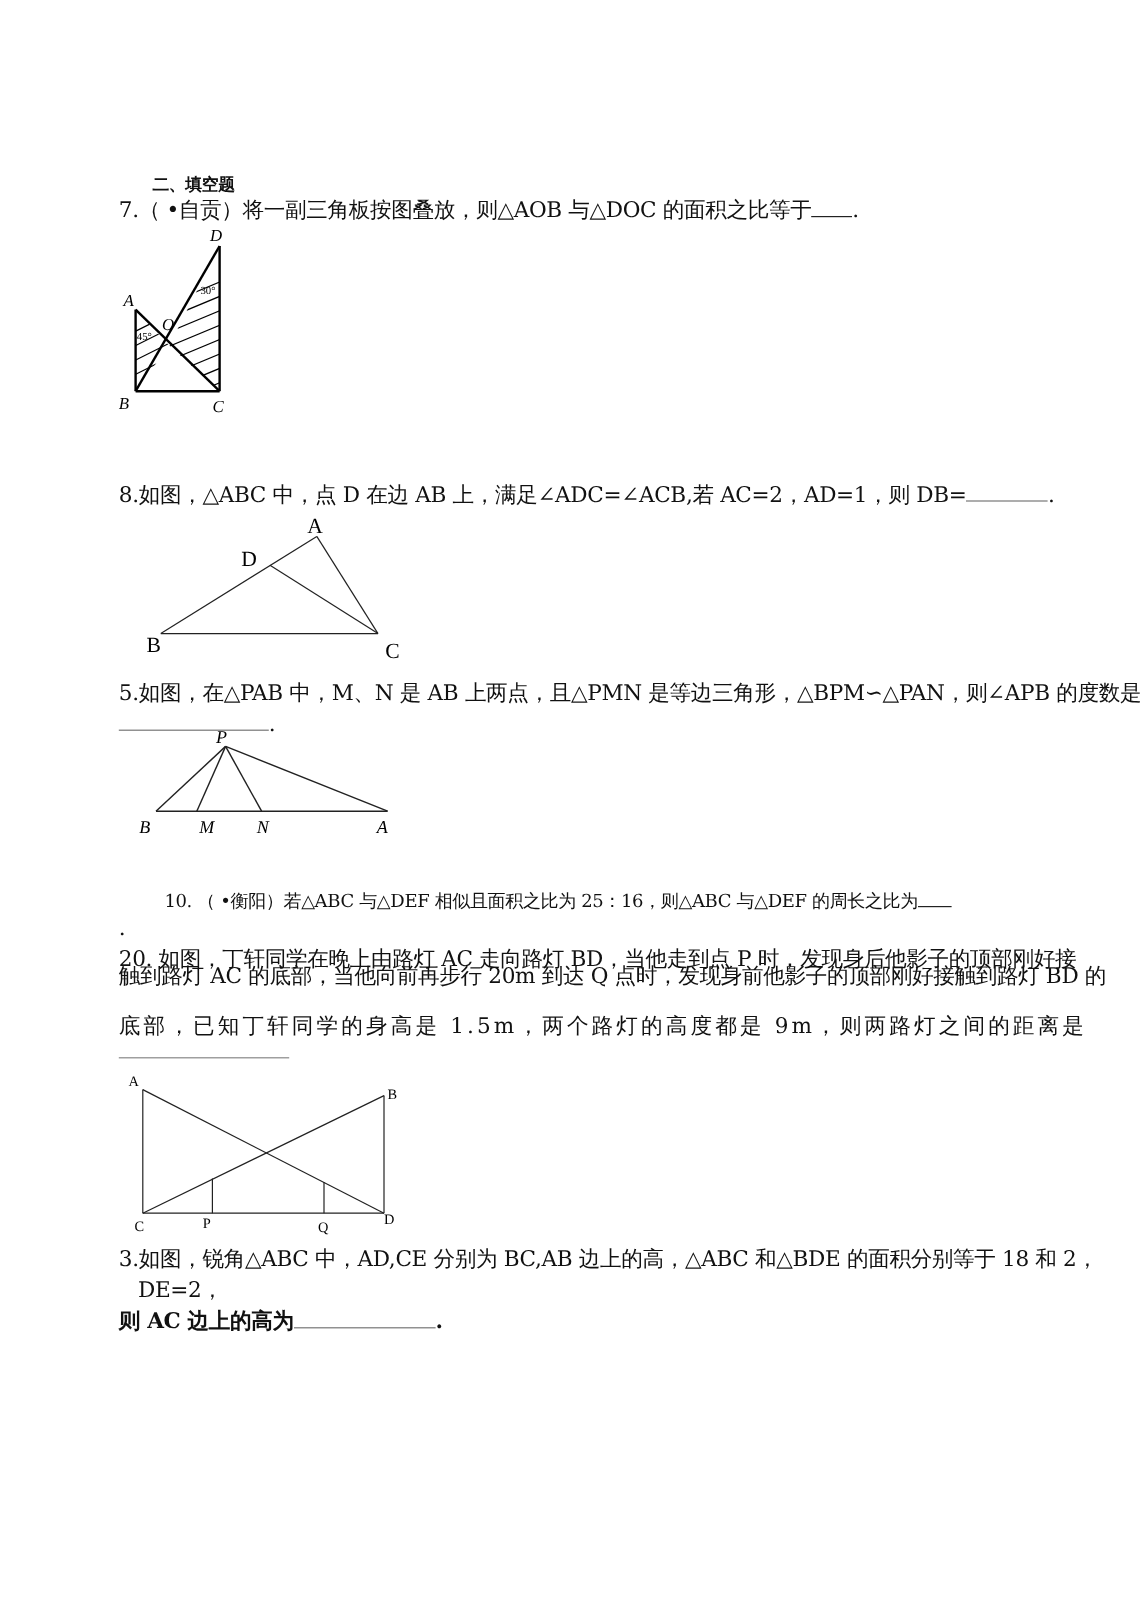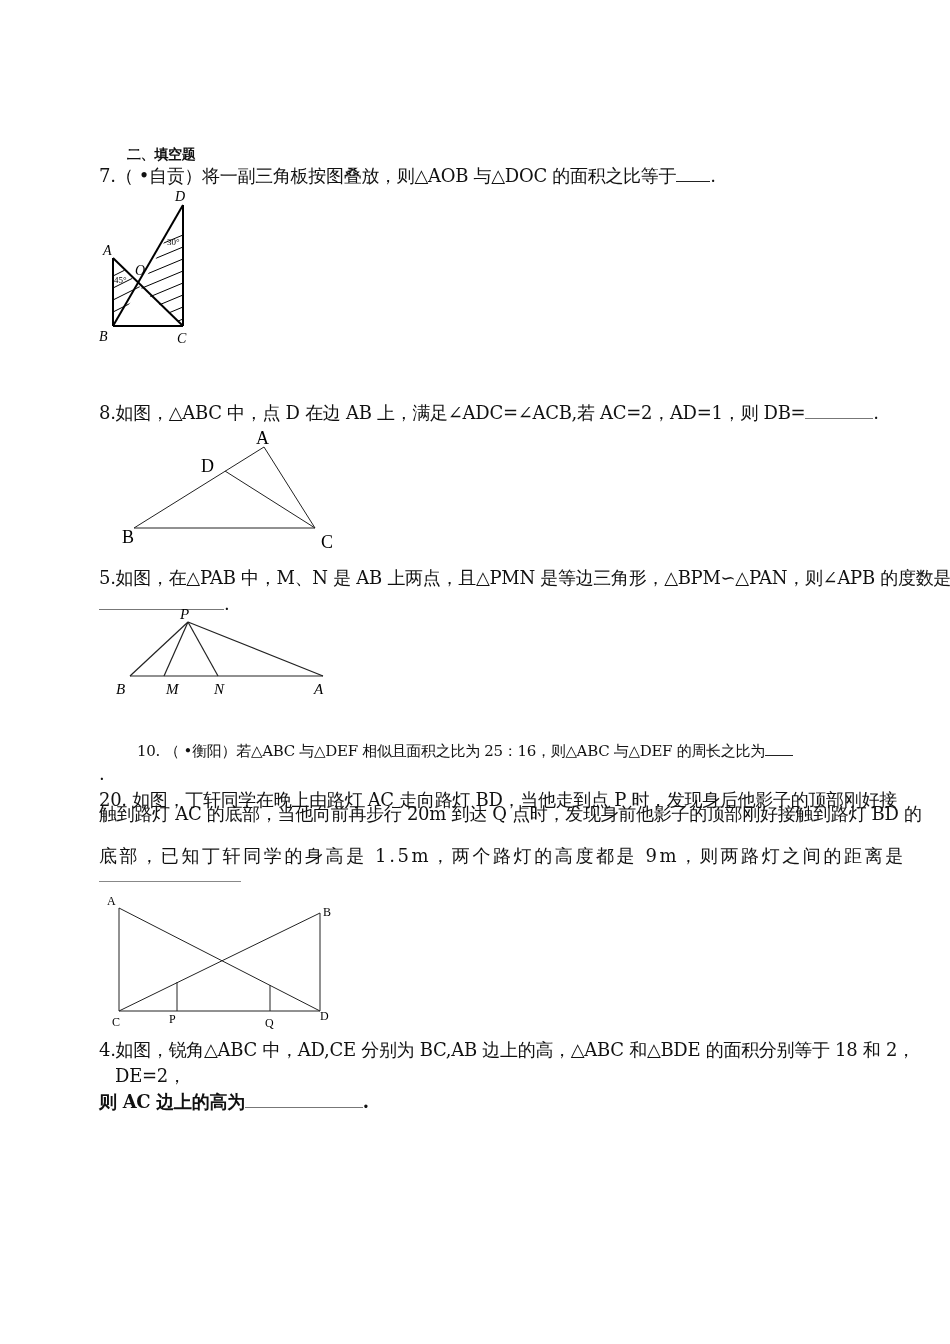--- a/index.html
+++ b/index.html
@@ -137,20 +137,20 @@
   </g>
   <text x="7" y="15" font-size="12">A</text>
   <text x="223" y="26" font-size="12">B</text>
   <text x="12" y="136" font-size="12">C</text>
   <text x="220" y="130" font-size="12">D</text>
   <text x="69" y="133" font-size="12">P</text>
   <text x="165" y="137" font-size="12">Q</text>
 </svg>
 
 <div class="line" style="top:1040px;">
-  <span>4.如图，锐角△ABC 中，AD,CE 分别为 BC,AB 边上的高，△ABC 和△BDE 的面积分别等于 18 和 2，</span>
+  <span>3.如图，锐角△ABC 中，AD,CE 分别为 BC,AB 边上的高，△ABC 和△BDE 的面积分别等于 18 和 2，</span>
 </div>
 <div class="line" style="top:1066px;margin-left:16px;">
   <span>DE=2，</span>
 </div>
 <div class="line" style="top:1092px;font-weight:bold;">
   <span>则 AC 边上的高为</span><span class="blank-light" style="width:118px;"></span><span>.</span>
 </div>
 
 </body></html>

